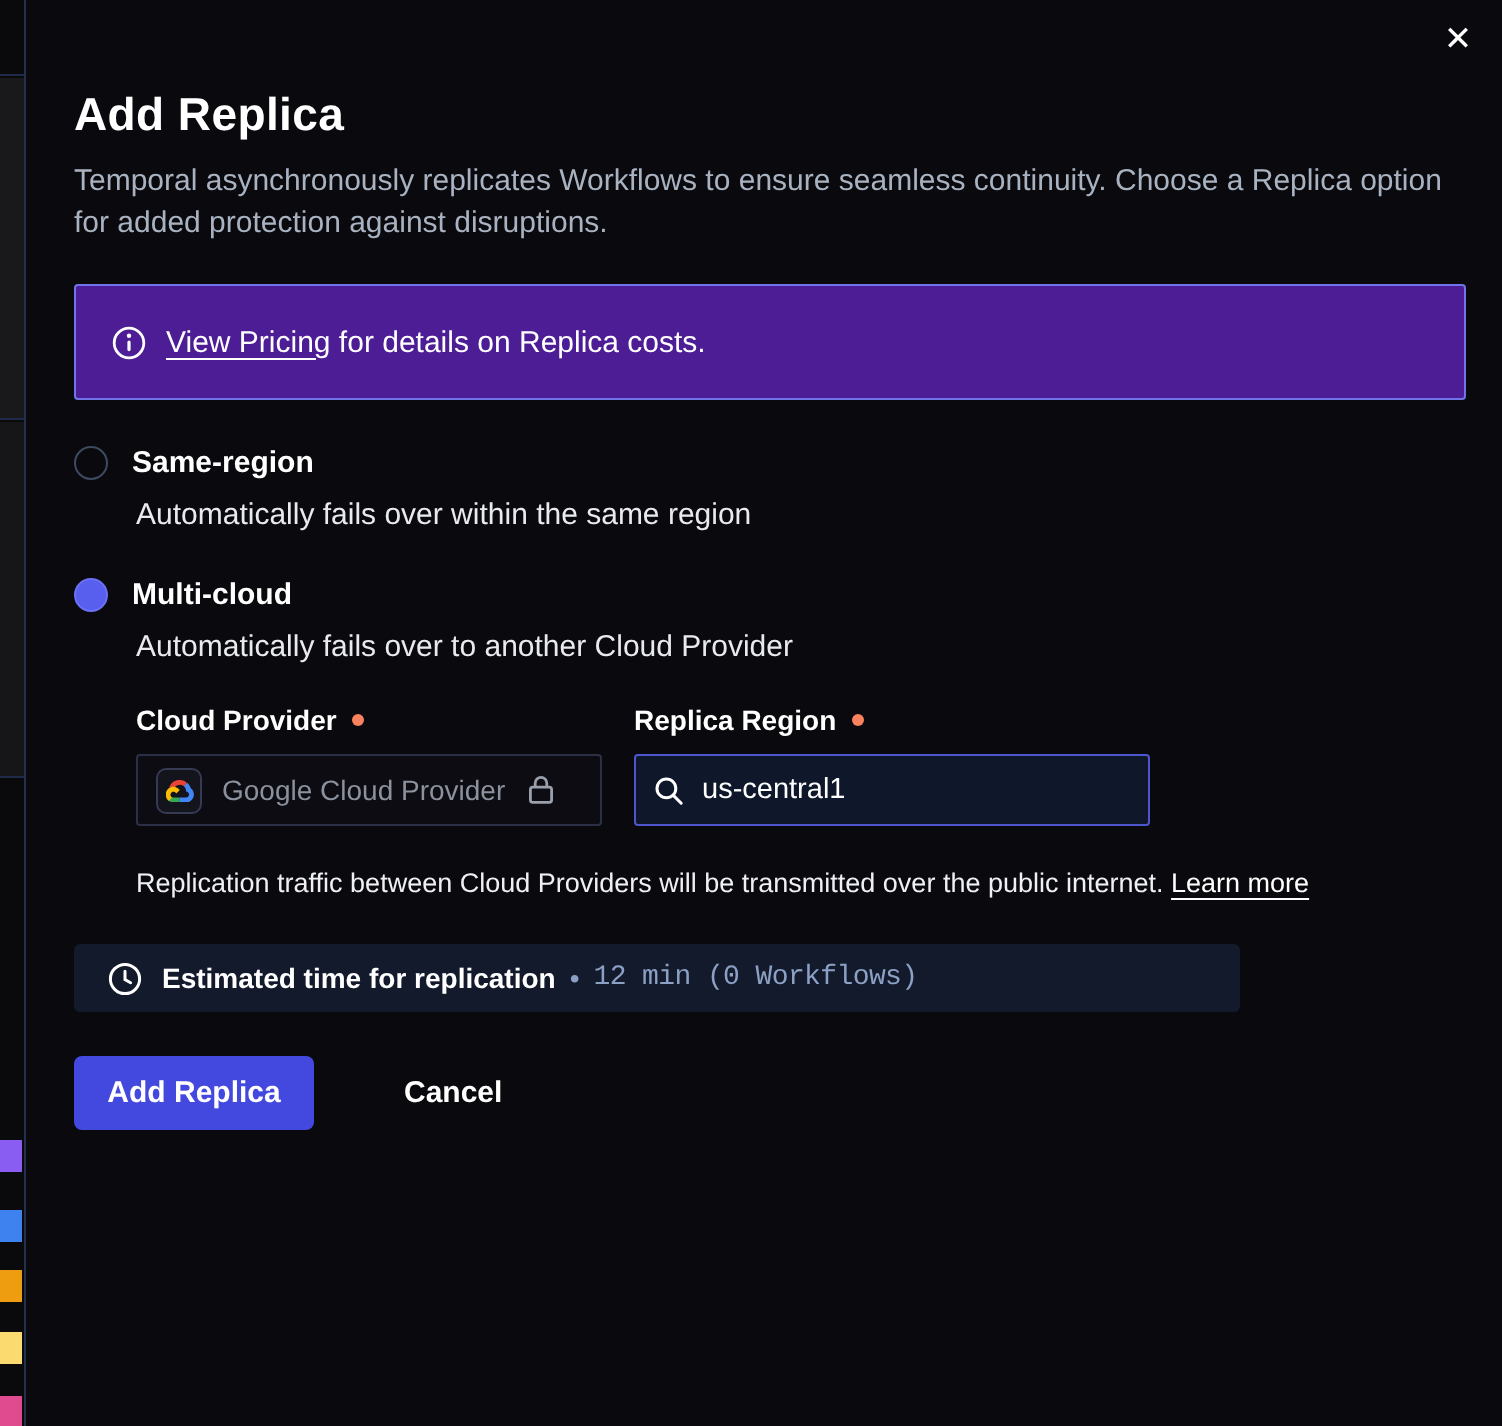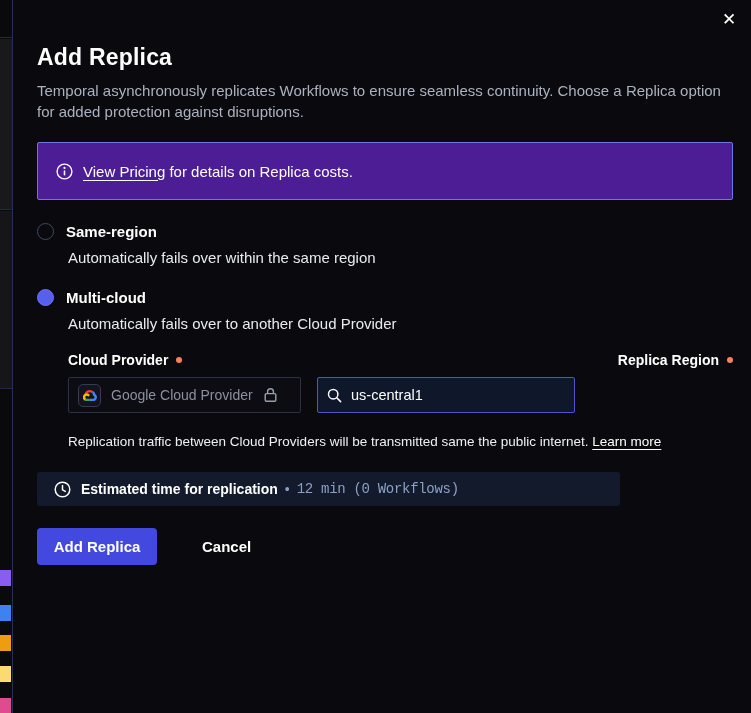--- a/index.html
+++ b/index.html
@@ -44,21 +44,21 @@
   .options { margin-top:23px; }
   .option { margin-bottom:23px; }
   .option-row { display:flex; align-items:center; }
   .radio { width:17px; height:17px; border-radius:50%; border:1.5px solid #3d4a62;
            flex:0 0 auto; cursor:pointer; }
   .radio.selected { border-color:#6a70f5; }
   .option-label { margin-left:12px; font-size:15px; font-weight:bold; cursor:pointer; }
   .option-desc { margin:9px 0 0 31px; font-size:15px; color:#e8eaee; }
 
   .subform { margin:20px 0 0 31px; }
-  .field-labels { display:flex;justify-content:space-between; }
+  .field-labels { display:flex; }
   .field-label { font-size:14px; font-weight:bold; display:flex; align-items:center; }
   .field-label.first { width:249px; }
   .req-dot { width:6px; height:6px; border-radius:50%; background:#f8815f; margin-left:8px; }
   .fields { display:flex; margin-top:9px; }
   .field { height:36px; display:flex; align-items:center; border-radius:2px; padding:0 9px; }
   .field.provider { width:233px; border:1px solid #2c3047; background:#0c0c12; margin-right:16px; }
   .field.region   { width:258px; border:1px solid #4d55cf; background:#0f172a; }
   .gcp-chip { width:23px; height:23px; border:1px solid #363a52; border-radius:5px;
               background:#14141d; display:flex; align-items:center; justify-content:center; }
   .provider-text { margin:0 10px; font-size:14px; color:#8b919d; white-space:nowrap; }
@@ -168,21 +168,21 @@
               <svg width="15" height="15" viewBox="0 0 15 15">
                 <circle cx="6.2" cy="6.2" r="4.7" fill="none" stroke="#fff" stroke-width="1.5"></circle>
                 <line x1="9.8" y1="9.8" x2="13.6" y2="13.6" stroke="#fff" stroke-width="1.5" stroke-linecap="round"></line>
               </svg>
             </span>
             <input class="region-input" type="text" value="us-central1" style="">
           </div>
         </div>
       </div>
 
-      <div class="public-note"><span>Replication traffic between Cloud Providers will be transmitted same the public internet. </span><span class="link">Learn more</span></div>
+      <div class="public-note"><span>Replication traffic between Cloud Providers will be transmitted over the public internet. </span><span class="link">Learn more</span></div>
     </div>
   </div>
 
   <div class="estimate-bar">
     <span style="display:flex;">
       <svg width="17" height="17" viewBox="0 0 17 17">
         <circle cx="8.5" cy="8.5" r="7.3" fill="none" stroke="#fff" stroke-width="1.5"></circle>
         <path d="M8.5 4.6v4.2l2.8 1.6" fill="none" stroke="#fff" stroke-width="1.5" stroke-linecap="round"></path>
       </svg>
     </span>

